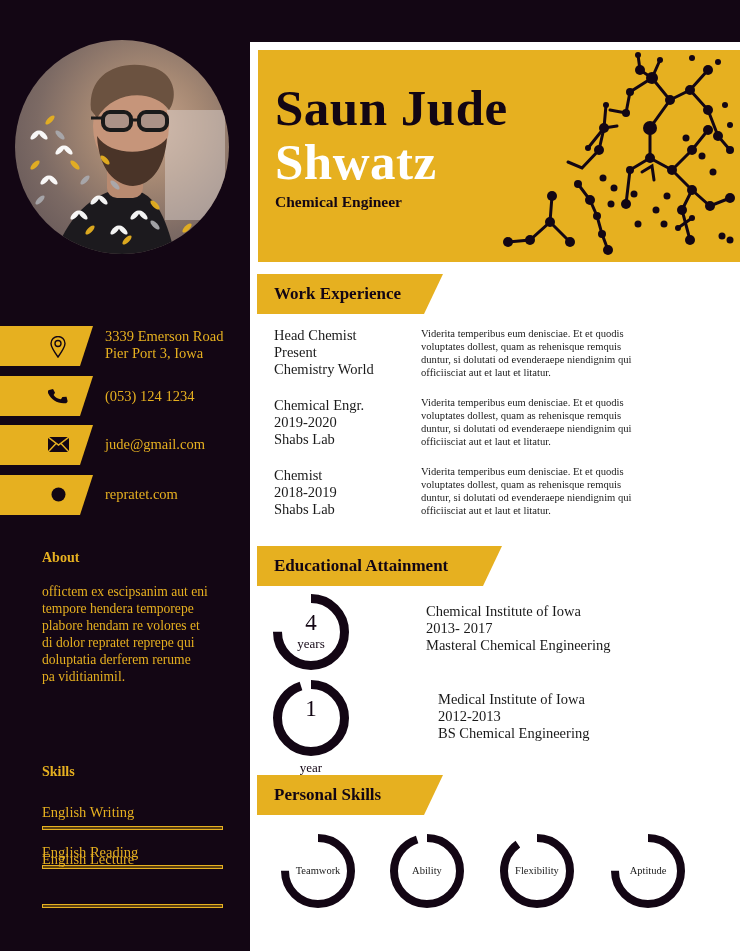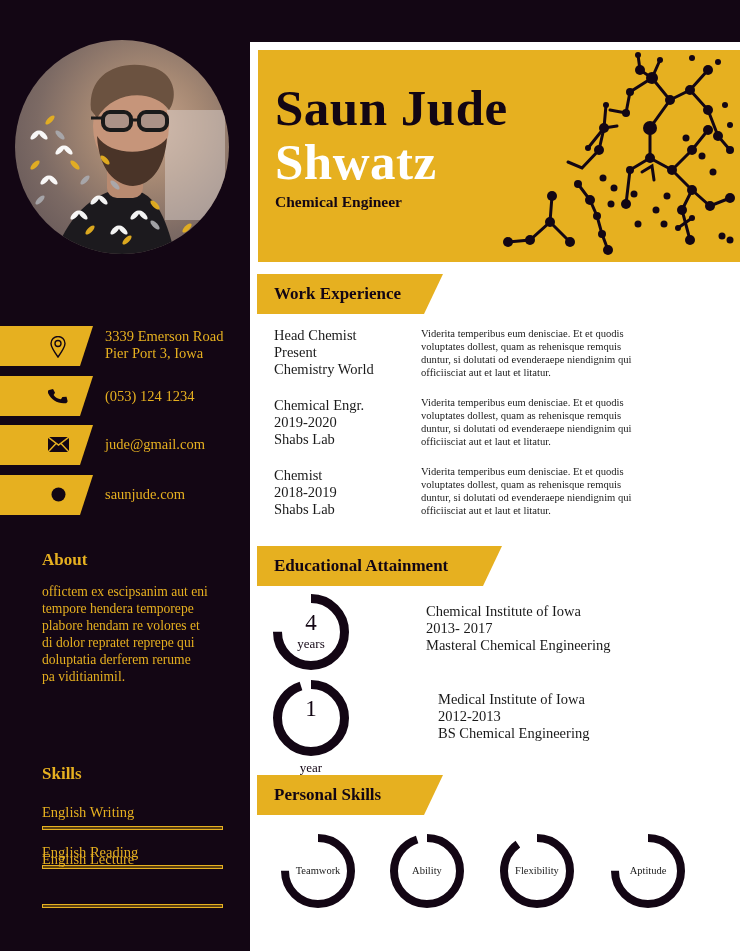--- a/index.html
+++ b/index.html
@@ -26,21 +26,21 @@
       clip-path: polygon(0 0, 100% 0, 86% 100%, 0 100%);
     }
     .band-icon { position: absolute; }
     .contact-text {
       position: absolute; left: 105px; color: #e6b020;
       font-family: "Liberation Serif", serif; font-size: 14.5px; line-height: 17px;
     }
 
     .side-heading {
       position: absolute; left: 42px; color: #e6b020;
-      font-family: "Liberation Serif", serif; font-weight: bold; font-size: 17px;
+      font-family: "Liberation Serif", serif; font-weight: bold; font-size: 14px;
     }
     .about-text {
       position: absolute; left: 42px; top: 584px; width: 200px; color: #e6b020;
       font-family: "Liberation Serif", serif; font-size: 13.6px; line-height: 16.9px;
     }
     .skill-label {
       position: absolute; left: 42px; color: #e6b020;
       font-family: "Liberation Serif", serif; font-size: 14.5px;
     }
     .skill-bar {
@@ -192,21 +192,21 @@
 </svg>
 <div class="contact-text" style="top:436px;">
   <div>jude@gmail.com</div>
 </div>
 
 <div class="band" style="top:475px;"></div>
 <svg class="band-icon" style="left:51px;top:487px;" width="15" height="15" viewBox="0 0 15 15">
   <circle cx="7.5" cy="7.5" r="7" fill="#130614"></circle>
 </svg>
 <div class="contact-text" style="top:486px;">
-  <div>saunjude.com</div>
+  <div>repratet.com</div>
 </div>
 
 <div class="side-heading" style="top:550px;">About</div>
 <div class="about-text">
   <div>offictem ex escipsanim aut eni</div>
   <div>tempore hendera temporepe</div>
   <div>plabore hendam re volores et</div>
   <div>di dolor repratet reprepe qui</div>
   <div>doluptatia derferem rerume</div>
   <div>pa viditianimil.</div>

